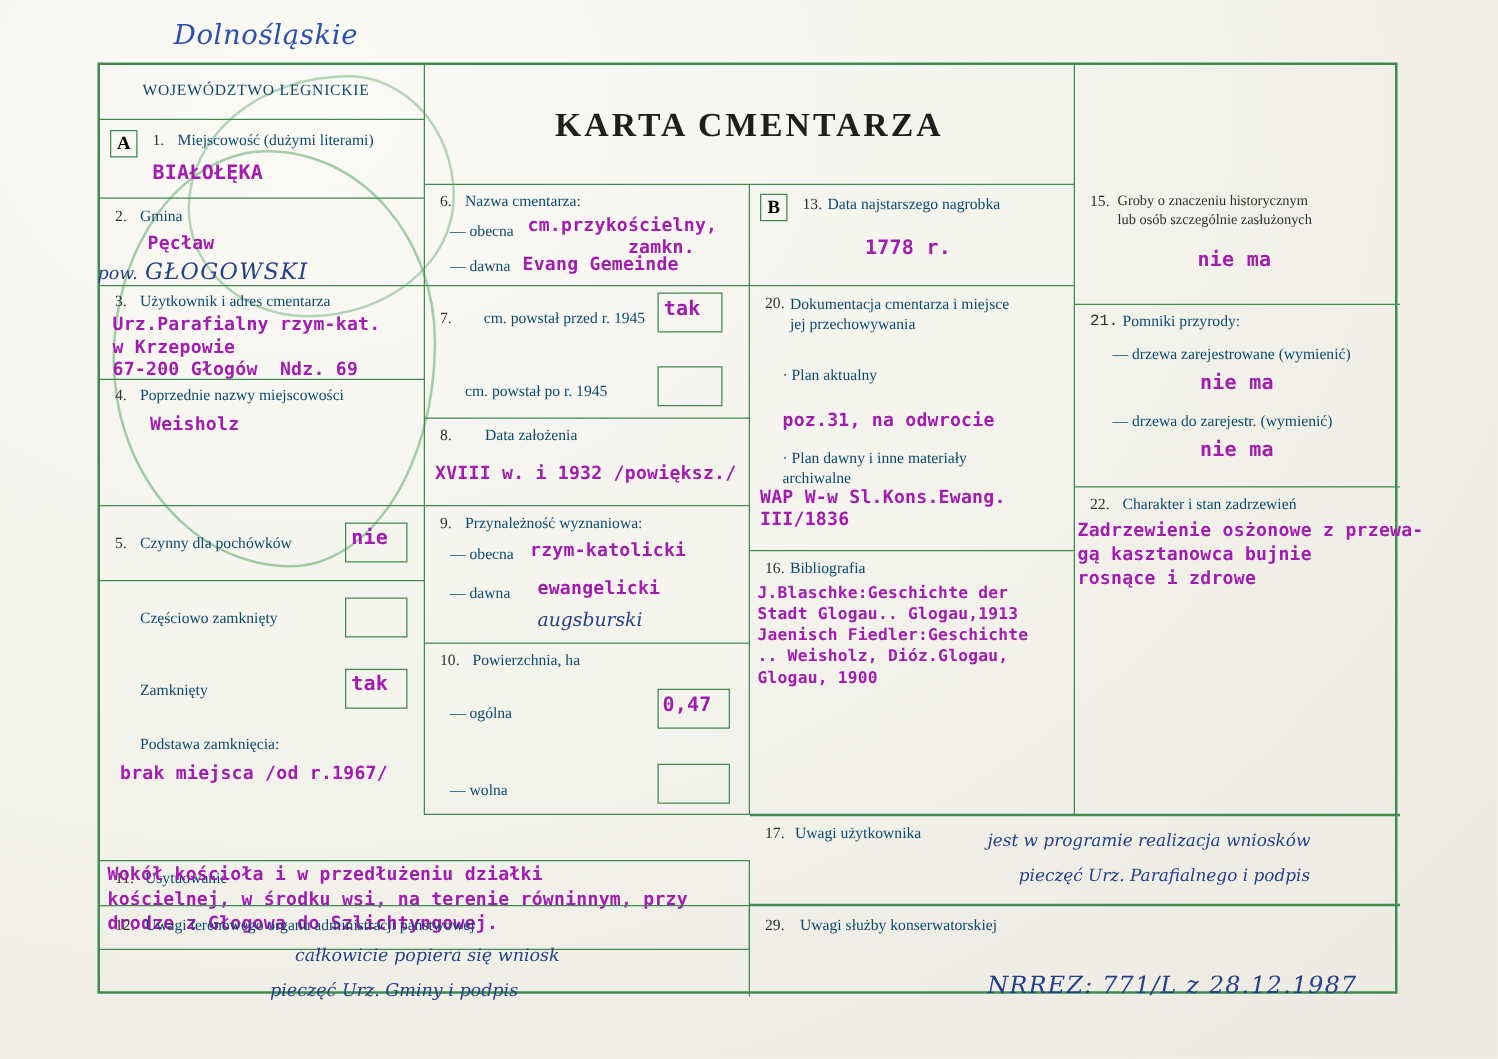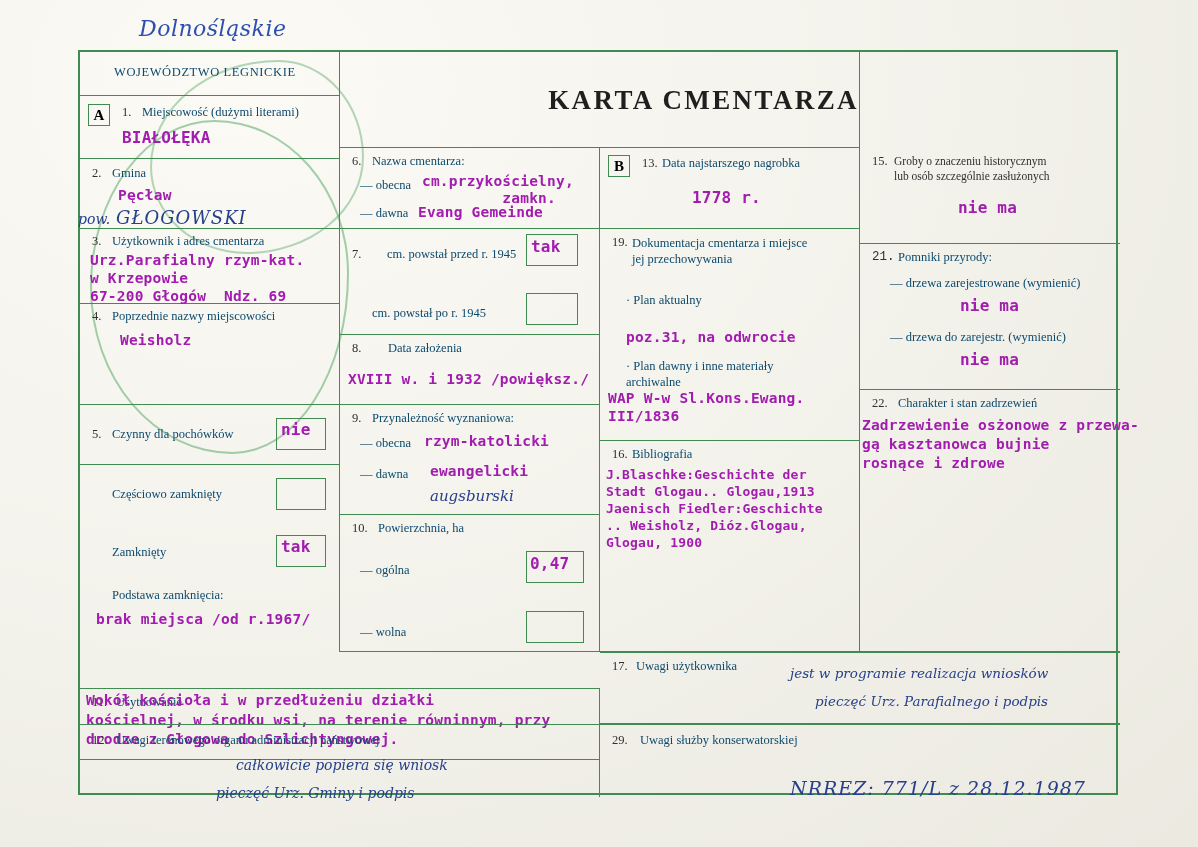--- a/index.html
+++ b/index.html
@@ -107,21 +107,21 @@
 
 <div class="region">Dolnośląskie</div>
 
 <div class="frame">
 
   <div class="cell noborder" style="left:0; top:0; width:260px; height:44px; border-bottom:1.5px solid #3f8b52; border-right:1.5px solid #3f8b52;">
     <div class="lbl small-cap" style="position:absolute; left:34px; top:13px;">WOJEWÓDZTWO LEGNICKIE</div>
   </div>
 
   <div class="cell" style="left:260px; top:0; width:520px; height:96px; border-top:none; border-left:none;">
-    <div class="title" style="position:absolute; left:0; right:0; top:33px;text-align:right;">KARTA CMENTARZA</div>
+    <div class="title" style="position:absolute; left:0; right:0; top:33px;">KARTA CMENTARZA</div>
   </div>
 
 
   <div class="cell" style="left:0; top:44px; width:260px; height:63px; border-left:none; border-top:none; border-right:1.5px solid #3f8b52;">
     <div class="boxletter" style="left:8px; top:8px; width:22px; height:22px; position:absolute;">A</div>
     <div class="num" style="position:absolute; left:42px; top:9px;">1.</div>
     <div class="lbl" style="position:absolute; left:62px; top:9px;">Miejscowość (dużymi literami)</div>
     <div class="tw tw-lg" style="position:absolute; left:42px; top:32px;">BIAŁOŁĘKA</div>
   </div>
 
@@ -219,21 +219,21 @@
   </div>
 
   <div class="cell" style="left:520px; top:96px; width:260px; height:81px; border-left:none; border-top:none;">
     <div class="boxletter" style="left:8px; top:7px; width:22px; height:22px; position:absolute;">B</div>
     <div class="num" style="position:absolute; left:42px; top:8px;">13.</div>
     <div class="lbl" style="position:absolute; left:62px; top:8px;">Data najstarszego nagrobka</div>
     <div class="tw tw-lg" style="position:absolute; left:92px; top:40px;">1778 r.</div>
   </div>
 
   <div class="cell" style="left:520px; top:177px; width:260px; height:212px; border-left:none; border-top:none;">
-    <div class="num" style="position:absolute; left:12px; top:6px;">19.</div>
+    <div class="num" style="position:absolute; left:12px; top:6px;">20.</div>
     <div class="lbl" style="position:absolute; left:32px; top:6px; white-space:pre; line-height:1.3;">Dokumentacja cmentarza i miejsce
 jej przechowywania</div>
     <div class="lbl" style="position:absolute; left:26px; top:64px;">·&nbsp;<span>Plan aktualny</span></div>
     <div class="tw" style="position:absolute; left:26px; top:100px;">poz.31, na odwrocie</div>
     <div class="lbl" style="position:absolute; left:26px; top:130px; white-space:pre; line-height:1.25;">·&nbsp;<span>Plan dawny i inne materiały
 archiwalne</span></div>
     <div class="tw" style="position:absolute; left:8px; top:160px; white-space:pre; line-height:1.25;">WAP W-w Sl.Kons.Ewang.
 III/1836</div>
   </div>
 

